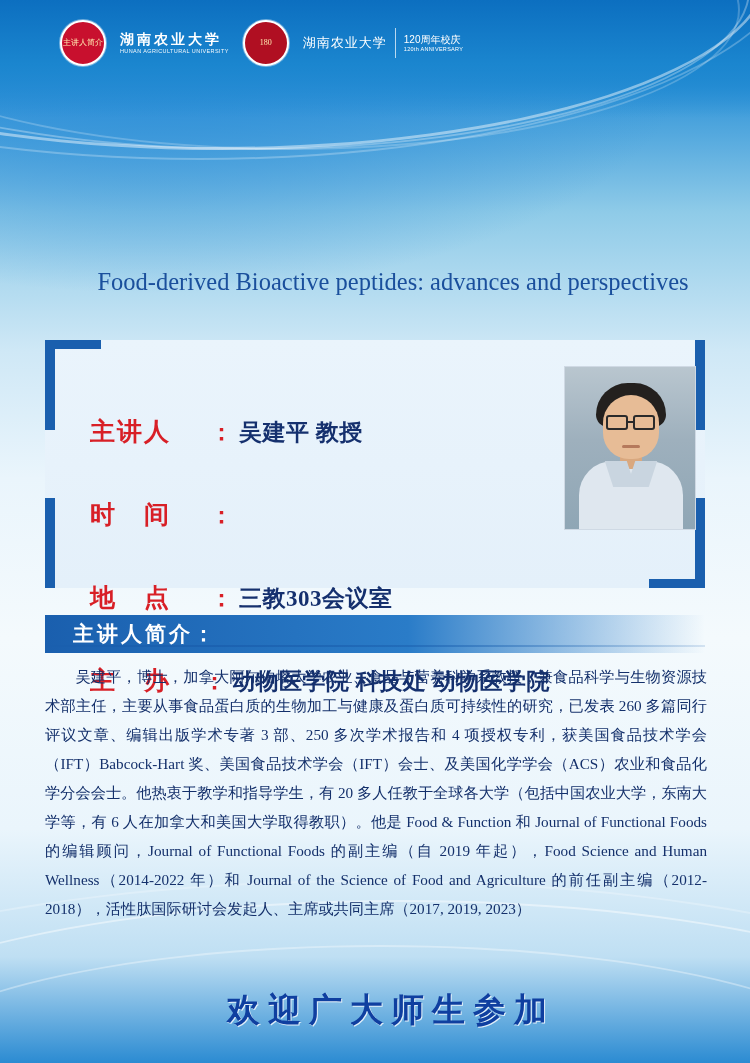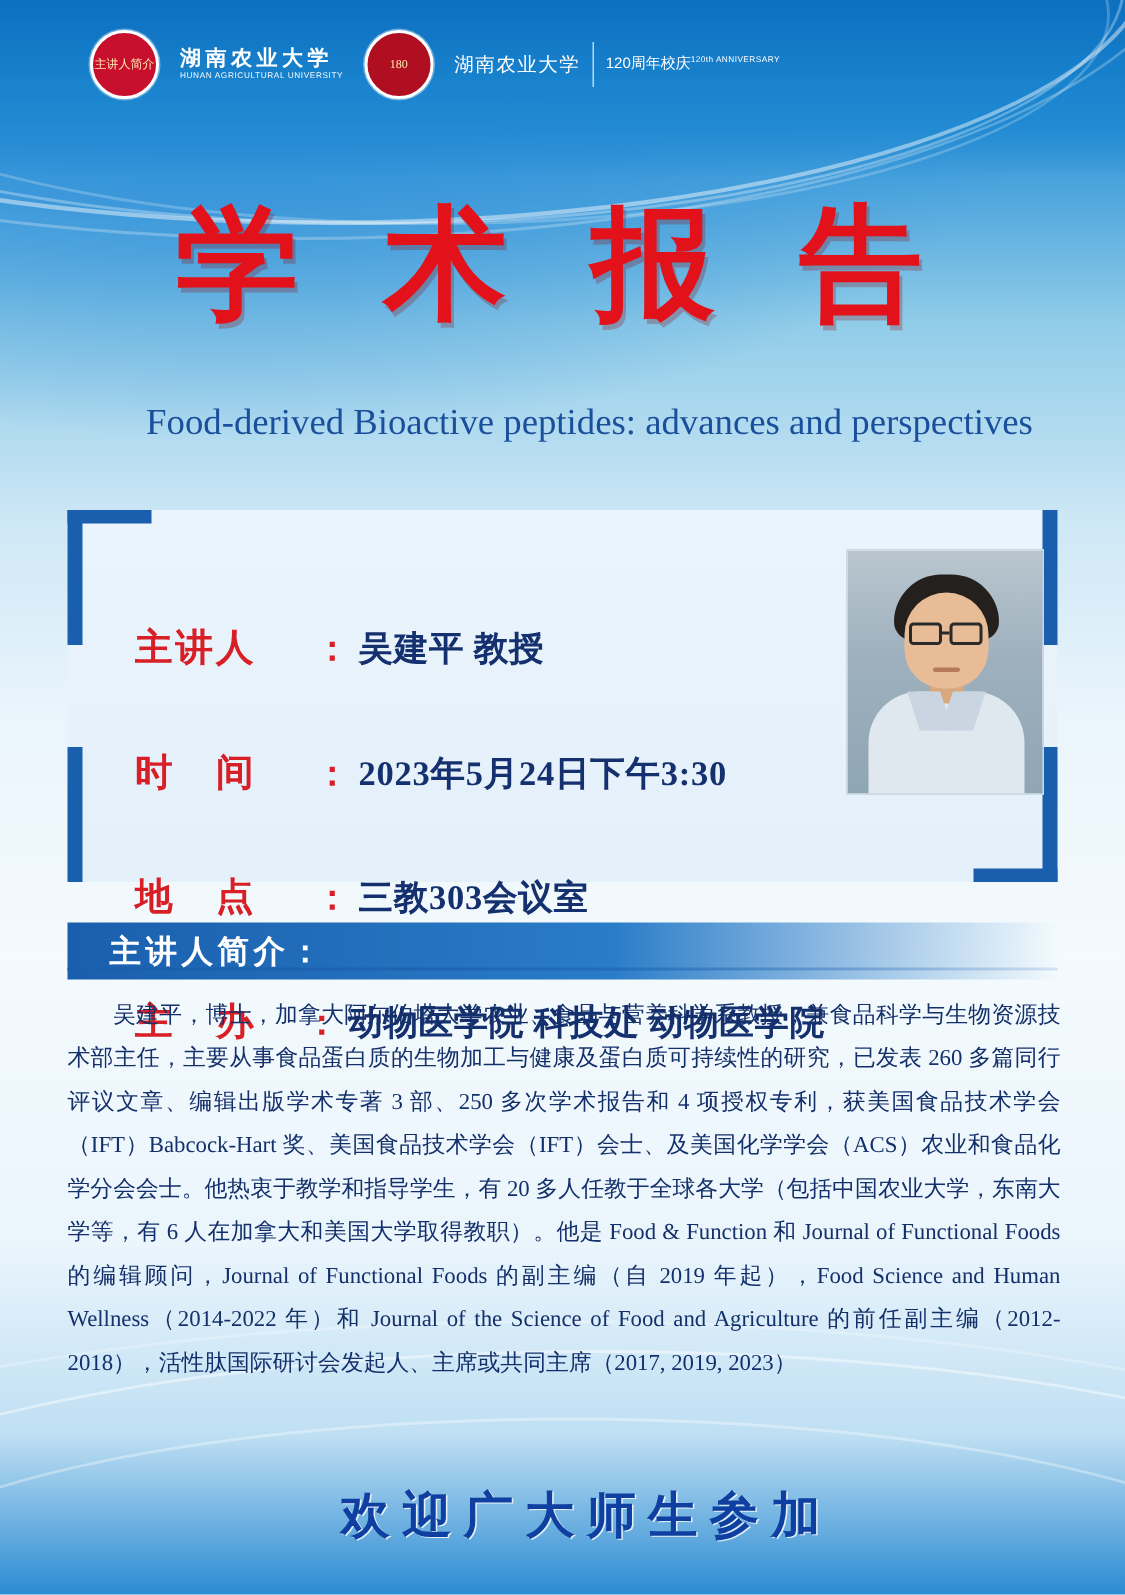--- a/index.html
+++ b/index.html
@@ -57,21 +57,21 @@
   .logo-badge.two { background: #b00f22; }
   .uni-text {
     display: flex; flex-direction: column; justify-content: center;
     color: #ffffff; line-height: 1.15;
   }
   .uni-cn { font-size: 14px; letter-spacing: 3px; font-family: "Liberation Serif", serif; font-weight: bold; }
   .uni-en { font-size: 5.5px; letter-spacing: 0.4px; opacity: .95; }
   .anniv-wrap { display:flex; align-items:center; gap:8px; }
   .anniv-cn { color:#fff; font-size: 13px; font-family:"Liberation Serif", serif; letter-spacing:1px; }
   .divider-v { width:1px; height: 30px; background: rgba(255,255,255,.7); }
-  .anniv-block { display:flex; flex-direction:row; color:#fff; line-height:1.2; }
+  .anniv-block { display:flex; flex-direction:column; color:#fff; line-height:1.2; }
   .anniv-1 { font-size: 10px; }
   .anniv-2 { font-size: 5.5px; letter-spacing:.3px; }
 
   
   .main-title {
     position: absolute; top: 122px; left: 0; width: 750px;
     text-align: center;
     font-family: "Liberation Serif", serif;
     font-weight: bold;
     font-size: 82px;
@@ -209,41 +209,39 @@
     <div class="anniv-wrap">
       <div class="anniv-cn">湖南农业大学</div>
       <div class="divider-v"></div>
       <div class="anniv-block">
         <div class="anniv-1">120周年校庆</div>
         <div class="anniv-2">120th ANNIVERSARY</div>
       </div>
     </div>
   </div>
 
-  <div class="main-title">学 术 报 告</div>
   <div class="subtitle">Food-derived Bioactive peptides: advances and perspectives</div>
 
   <div class="info-panel"></div>
   <div class="bracket-top-l"></div>
   <div class="bracket-l"></div>
   <div class="bracket-l-b"></div>
   <div class="bracket-r"></div>
   <div class="bracket-r-b"></div>
   <div class="bracket-bot-r"></div>
 
   <div class="info-list">
     <div class="info-row">
       <div class="info-label">主讲人</div>
       <div class="info-colon">：</div>
       <div class="info-value">吴建平   教授</div>
     </div>
     <div class="info-row">
       <div class="info-label">时　间</div>
       <div class="info-colon">：</div>
-      <div class="info-value">2023年5月24日下午3:30</div>
     </div>
     <div class="info-row">
       <div class="info-label">地　点</div>
       <div class="info-colon">：</div>
       <div class="info-value">三教303会议室</div>
     </div>
     <div class="info-row">
       <div class="info-label">主　办</div>
       <div class="info-colon">：</div>
       <div class="info-value">动物医学院   科技处   动物医学院</div>

